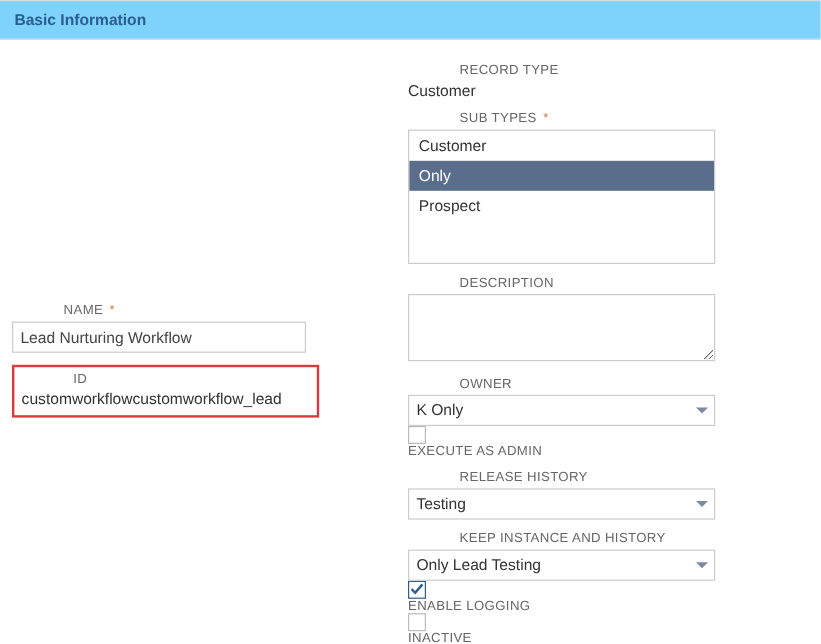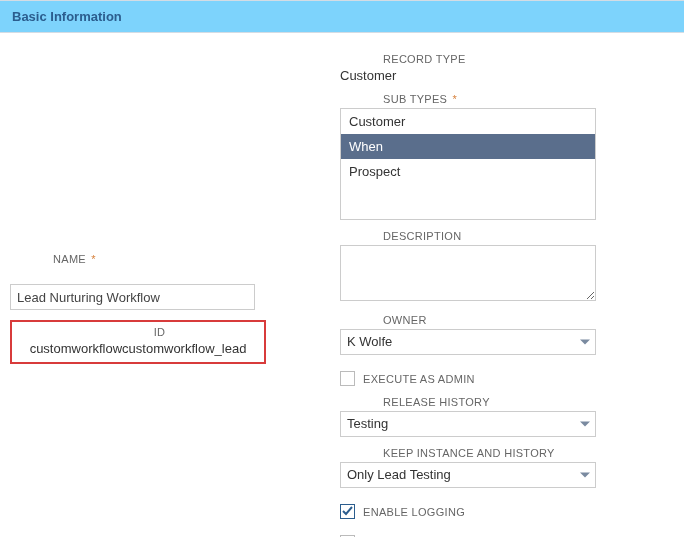--- a/index.html
+++ b/index.html
@@ -46,33 +46,31 @@
     margin-left: 2px;
   }
   .text-input {
     width: 245px;
     height: 26px;
     border: 1px solid #ccc;
     padding: 3px 6px;
     font-size: 13px;
     color: #444;
     font-family: inherit;
-    margin-top: 16px;
   }
   .static-value {
     font-size: 13px;
     color: #333;
     margin-top: 2px;
   }
   .id-box {
     border: 2px solid #d83b3b;
     padding: 4px 6px 6px 6px;
     margin-top: 10px;
     width: 256px;
-    text-align: center;
   }
   .id-box .field-label { margin-top: 0; }
   .multiselect {
     width: 256px;
     height: 112px;
     border: 1px solid #ccc;
     overflow-y: auto;
     background: #fff;
   }
   .multiselect .opt {
@@ -115,22 +113,23 @@
     top: 50%;
     transform: translateY(-50%);
     width: 0; height: 0;
     border-left: 5px solid transparent;
     border-right: 5px solid transparent;
     border-top: 5px solid #7a8aa0;
     pointer-events: none;
   }
   .checkbox-row {
     display: flex;
-    align-items: center;
-    margin-top: 16px;
+    align-items: flex-start;
+    margin-top: 0;
+    flex-direction: column;
   }
   .chk {
     width: 15px; height: 15px;
     border: 1px solid #bbb;
     background: #fff;
     margin-right: 8px;
     display: inline-flex;
     align-items: center;
     justify-content: center;
     cursor: pointer;
@@ -172,30 +171,30 @@
 
     <div class="field-label">RECORD TYPE</div>
     <div class="static-value">Customer</div>
 
     <div class="field-label">
       <span>SUB TYPES</span>
       <span class="req">*</span>
     </div>
     <div class="multiselect" id="subtypes">
         <div class="opt">Customer</div>
-        <div class="opt selected">When</div>
+        <div class="opt selected">Only</div>
         <div class="opt">Prospect</div>
       </div>
 
     <div class="field-label">DESCRIPTION</div>
     <textarea class="textarea" style=""></textarea>
 
     <div class="field-label">OWNER</div>
     <div class="select-wrap">
-      <div class="select">K Wolfe</div>
+      <div class="select">K Only</div>
       <div class="caret"></div>
     </div>
 
     <div class="checkbox-row">
       <span class="chk" id="chk-admin">
         
       </span>
       <span class="chk-label">EXECUTE AS ADMIN</span>
     </div>
 

